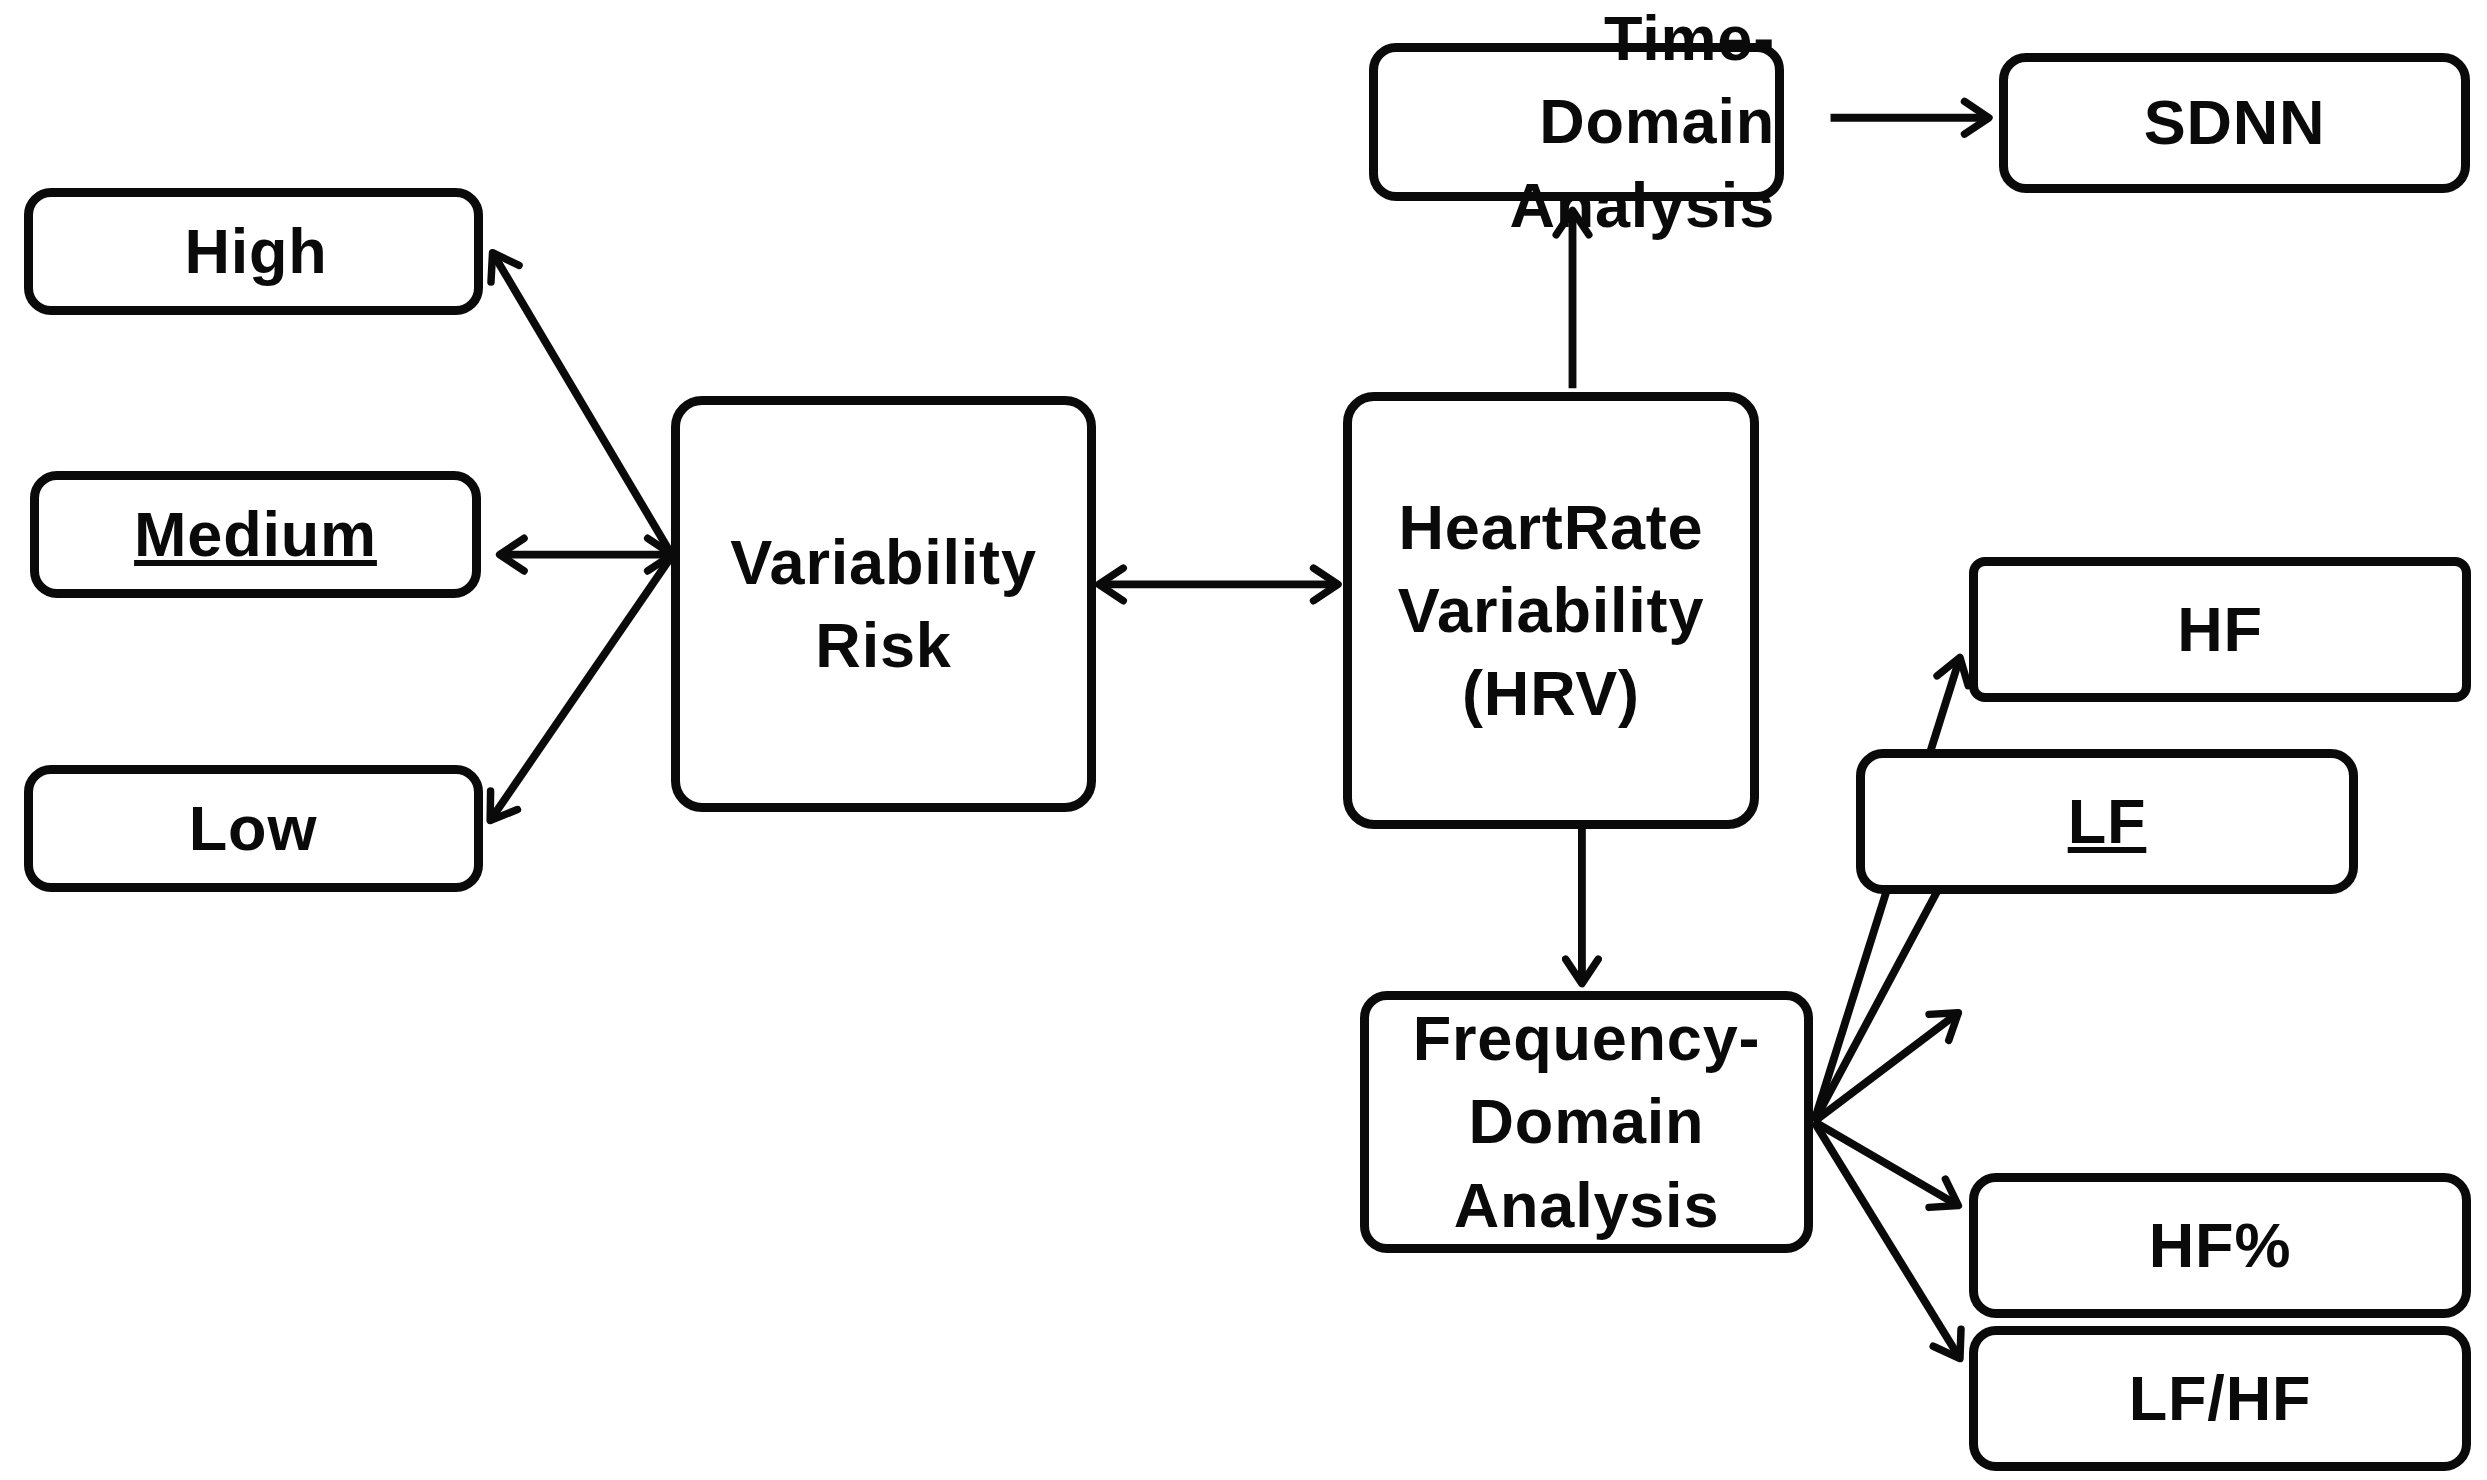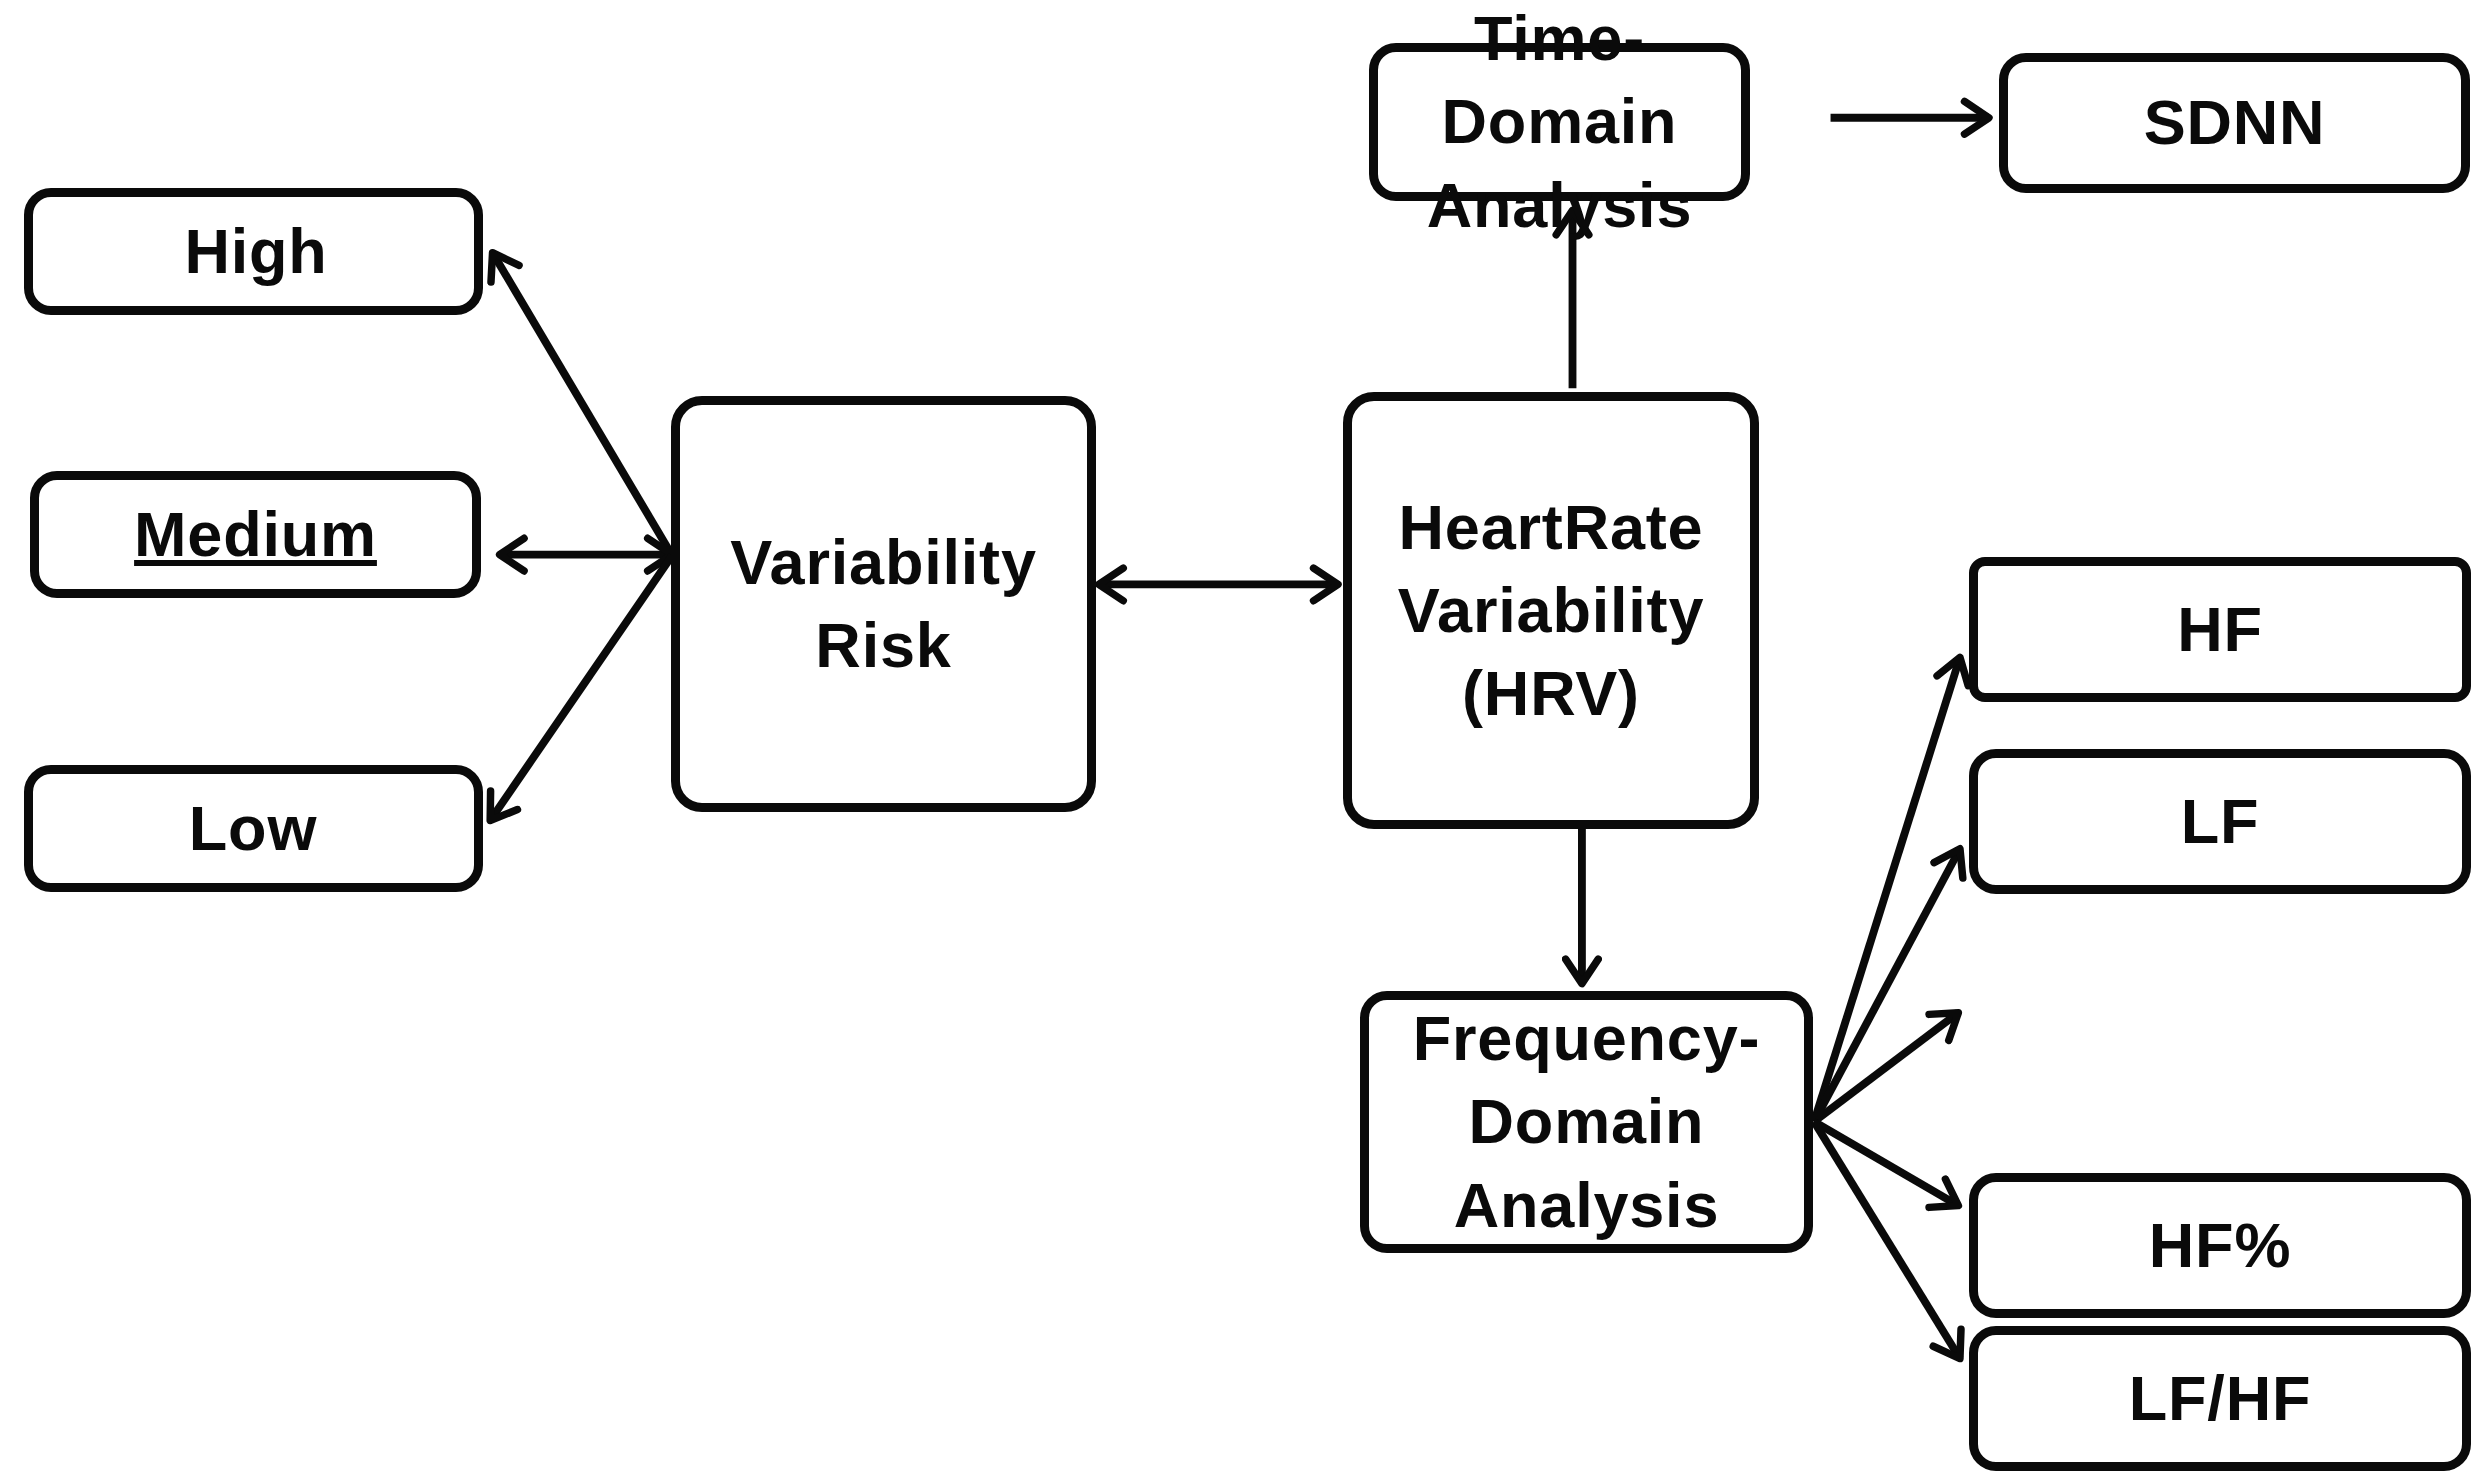--- a/index.html
+++ b/index.html
@@ -41,25 +41,25 @@
   }
   .node .lbl {
     white-space: pre-line;
   }
   
   #n-high        { left: 23.5px;   top: 188px;  width: 459px; height: 127px; padding-left: 6px; }
   #n-medium      { left: 30px;   top: 471px;  width: 451px; height: 127px; text-decoration: underline; }
   #n-low         { left: 23.5px;   top: 765px;  width: 459px; height: 127px; }
   #n-sarcopenia  { left: 671px;  top: 396px;  width: 425px; height: 416px; border-radius: 31px; }
   #n-hrv         { left: 1343px; top: 392px;  width: 416px; height: 437px; border-radius: 31px; }
-  #n-time        { left: 1369px; top: 43px;   width: 381px; height: 158px; }
+  #n-time        { left: 1369px; top: 43px;   width: 415px; height: 158px; text-align: right; }
   #n-sdnn        { left: 1999px; top: 53px;   width: 471px; height: 140px; }
   #n-freq        { left: 1360px; top: 991px; width: 453px; height: 262px; }
   #n-hf          { left: 1969px; top: 557px;  width: 502px; height: 145px; border-radius: 16px; }
-  #n-lf          { left: 1969px; top: 749px;  width: 502px; height: 145px; }
+  #n-lf          { left: 1856px; top: 749px;  width: 502px; height: 145px; text-decoration: underline; }
   #n-lfpct       { left: 1969px; top: 941px; width: 502px; height: 145px; }
   #n-hfpct       { left: 1969px; top: 1141px; width: 502px; height: 145px; margin-top: 32px; }
   #n-lfhf        { left: 1969px; top: 1326px; width: 502px; height: 145px; }
 </style>
 </head>
 <body>
 
 <div class="canvas">
 
   <svg class="edges" viewBox="0 0 3171 1888" xmlns="http://www.w3.org/2000/svg">

